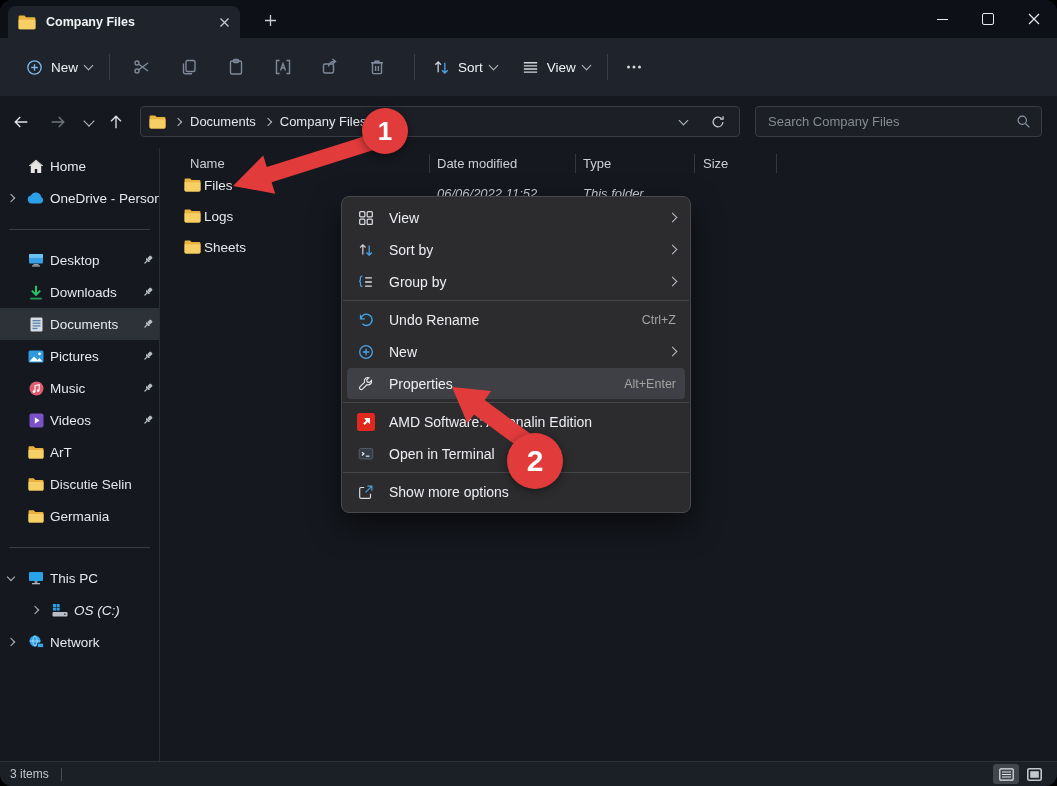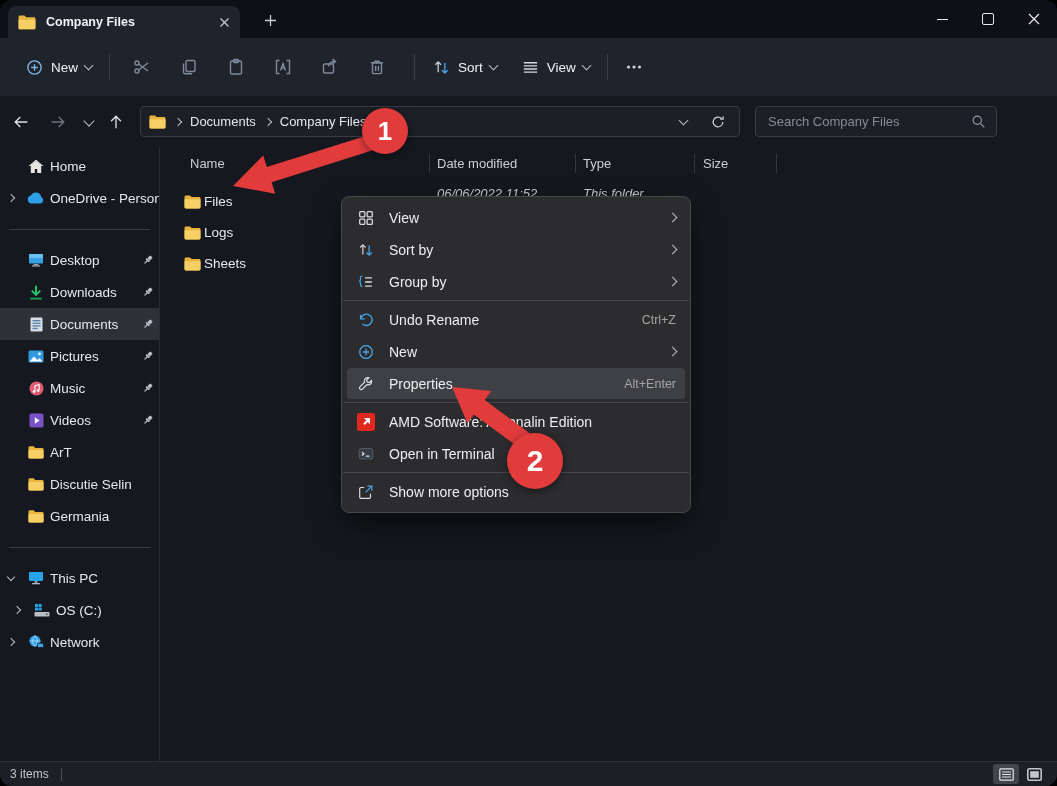--- a/index.html
+++ b/index.html
@@ -27,42 +27,42 @@
   .chv.r{transform:rotate(-45deg);}
   .chv.d{transform:rotate(45deg);margin-top:-3px;}
   .chv.u{transform:rotate(-135deg);margin-top:3px;}
   
   .addr{position:absolute;top:96px;left:0;right:0;height:52px;}
   .nbtn{position:absolute;top:11px;width:30px;height:30px;display:grid;place-items:center;}
   .abox{position:absolute;left:140px;top:10px;width:600px;height:31px;border:1px solid #383c43;border-radius:4px;
         background:#1c1f26;display:flex;align-items:center;padding:0 8px;box-sizing:border-box;gap:9px;}
   .crumb{font-size:13px;color:#e4e7eb;white-space:nowrap;}
   .aspacer{flex:1;}
-  .sbox{position:absolute;left:755px;top:10px;width:242px;height:31px;border:1px solid #383c43;border-radius:4px;
+  .sbox{position:absolute;left:755px;top:10px;width:287px;height:31px;border:1px solid #383c43;border-radius:4px;
         background:#1c1f26;display:flex;align-items:center;padding:0 10px;box-sizing:border-box;}
   .sinput{flex:1;background:transparent;border:none;outline:none;color:#cfd3d9;font-size:13px;
           font-family:"Liberation Sans","DejaVu Sans",sans-serif;}
   .sinput::placeholder{color:#858b94;}
   
   .sidebar{position:absolute;left:0;top:148px;bottom:25px;width:160px;border-right:1px solid #2a2e34;
            box-sizing:border-box;padding-top:2px;overflow:hidden;background:#15181e;}
   .srow{height:32px;display:flex;align-items:center;font-size:13.5px;color:#e6e8ec;}
   .srow.sel{background:#2d3238;}
   .schev{width:22px;display:grid;place-items:center;flex:none;}
   .sic{width:28px;display:grid;place-items:center;flex:none;}
   .slbl{flex:1;white-space:nowrap;overflow:hidden;}
   .spin{width:22px;display:grid;place-items:center;flex:none;}
   .sdiv{height:1px;background:#3a3e44;margin:15px 9px 14px;}
-  .indent{padding-left:6px;}
+  .indent{padding-left:24px;font-style:italic;}
   
   .main{position:absolute;left:161px;top:148px;right:0;bottom:25px;background:#15181e;padding-left:36px;}
   .hdr{position:absolute;font-size:13px;color:#ccd0d6;top:8px;}
   .hline{position:absolute;top:6px;width:1px;height:19px;background:#33373e;}
   .sortind{position:absolute;top:2px;}
-  .frow{position:absolute;height:31px;display:flex;align-items:flex-end;font-size:13.5px;color:#e6e8ec;}
+  .frow{position:absolute;height:31px;display:flex;align-items:flex-start;font-size:13.5px;color:#e6e8ec;}
   .fcell{position:absolute;font-size:13px;color:#c9cdd3;font-style:italic;}
   
   .menu{position:absolute;left:341px;top:196px;width:350px;background:#2c2c2f;border:1px solid #47484c;
         border-radius:8px;box-shadow:0 12px 30px rgba(0,0,0,.55);padding:4px 0;z-index:40;box-sizing:border-box;}
   .mi{height:31px;margin:1px 5px;padding:0 9px;display:flex;align-items:center;gap:13px;border-radius:4px;font-size:14px;color:#eceef1;}
   .mi.hl{background:#3f4045;}
   .mic{width:20px;display:grid;place-items:center;flex:none;}
   .mil{flex:1;white-space:nowrap;}
   .msc{font-size:12.5px;color:#a3a3a3;}
   .msep{height:1px;background:#46474b;margin:3px 1px;}

